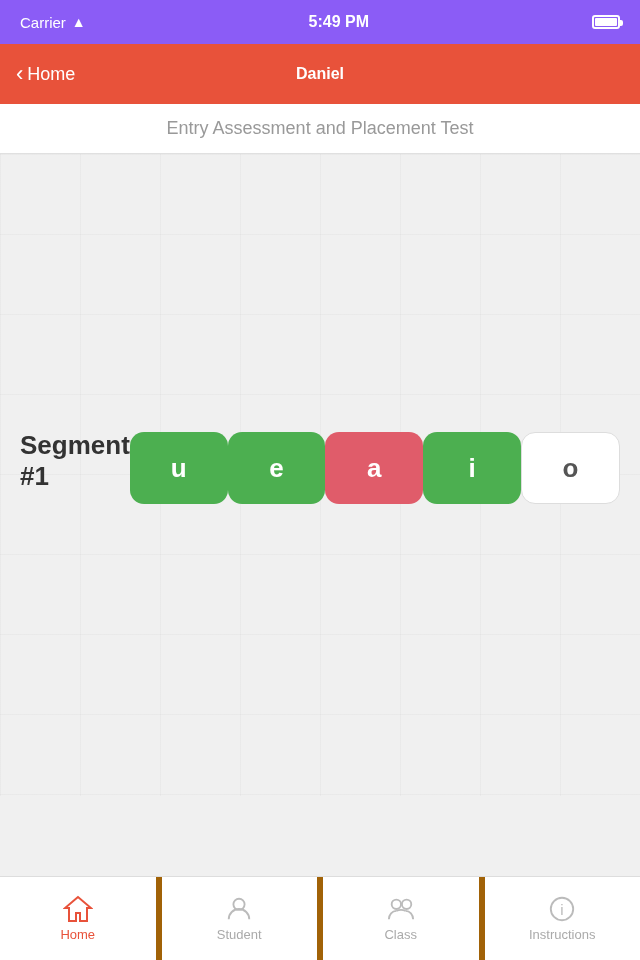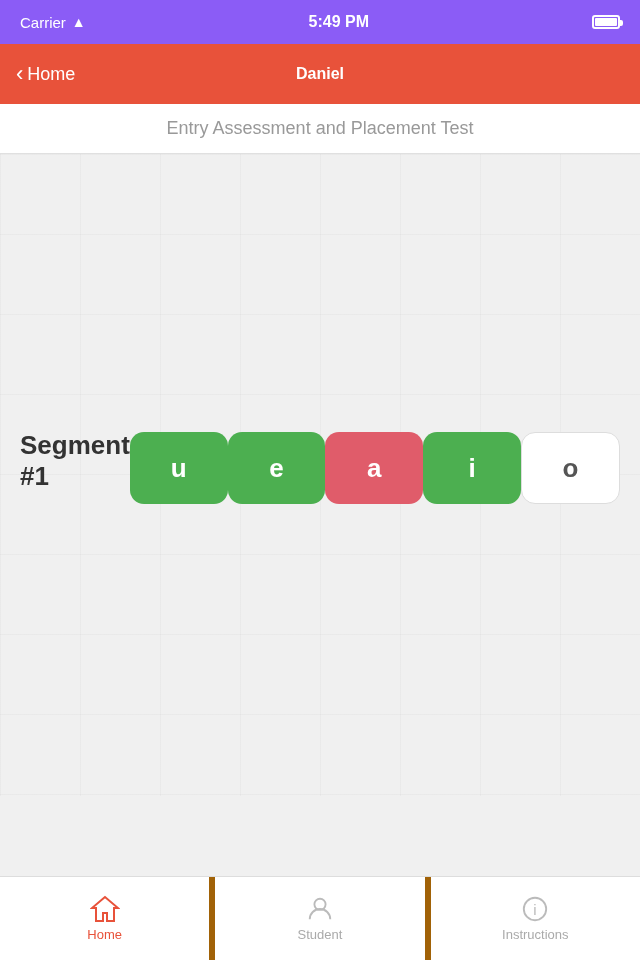--- a/index.html
+++ b/index.html
@@ -242,20 +242,30 @@
   </div>
 
   <div class="tab-item">
     <svg class="tab-svg" viewBox="0 0 30 30" fill="none" xmlns="http://www.w3.org/2000/svg">
       <circle cx="15" cy="10" r="6" stroke="#bbb" stroke-width="2" fill="none"></circle>
       <path d="M4 26c0-6.075 4.925-11 11-11s11 4.925 11 11" stroke="#bbb" stroke-width="2" fill="none"></path>
     </svg>
     <span class="tab-label">Student</span>
   </div>
 
+  <div class="tab-item">
+    <svg class="tab-svg" viewBox="0 0 30 30" fill="none" xmlns="http://www.w3.org/2000/svg">
+      <circle cx="10" cy="10" r="5" stroke="#bbb" stroke-width="2" fill="none"></circle>
+      <circle cx="21" cy="10" r="5" stroke="#bbb" stroke-width="2" fill="none"></circle>
+      <path d="M2 26c0-5 3.6-9 8-9" stroke="#bbb" stroke-width="2" fill="none"></path>
+      <path d="M28 26c0-5-3.6-9-8-9" stroke="#bbb" stroke-width="2" fill="none"></path>
+      <path d="M10 17c2.8-1.2 7.2-1.2 10 0" stroke="#bbb" stroke-width="2" fill="none"></path>
+    </svg>
+    <span class="tab-label">Class</span>
+  </div>
 
   <div class="tab-item">
     <svg class="tab-svg" viewBox="0 0 30 30" fill="none" xmlns="http://www.w3.org/2000/svg">
       <circle cx="15" cy="15" r="12" stroke="#bbb" stroke-width="2" fill="none"></circle>
       <text x="15" y="21" text-anchor="middle" font-size="16" fill="#bbb" font-family="Arial">i</text>
     </svg>
     <span class="tab-label">Instructions</span>
   </div>
 
 </div>

